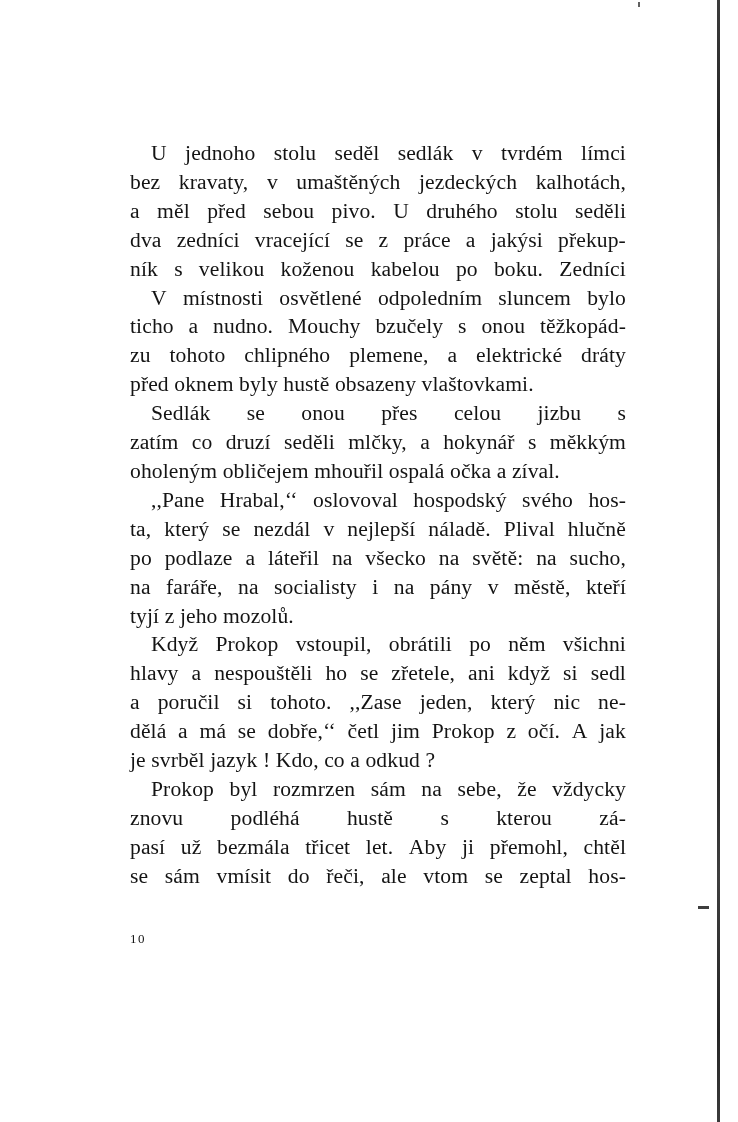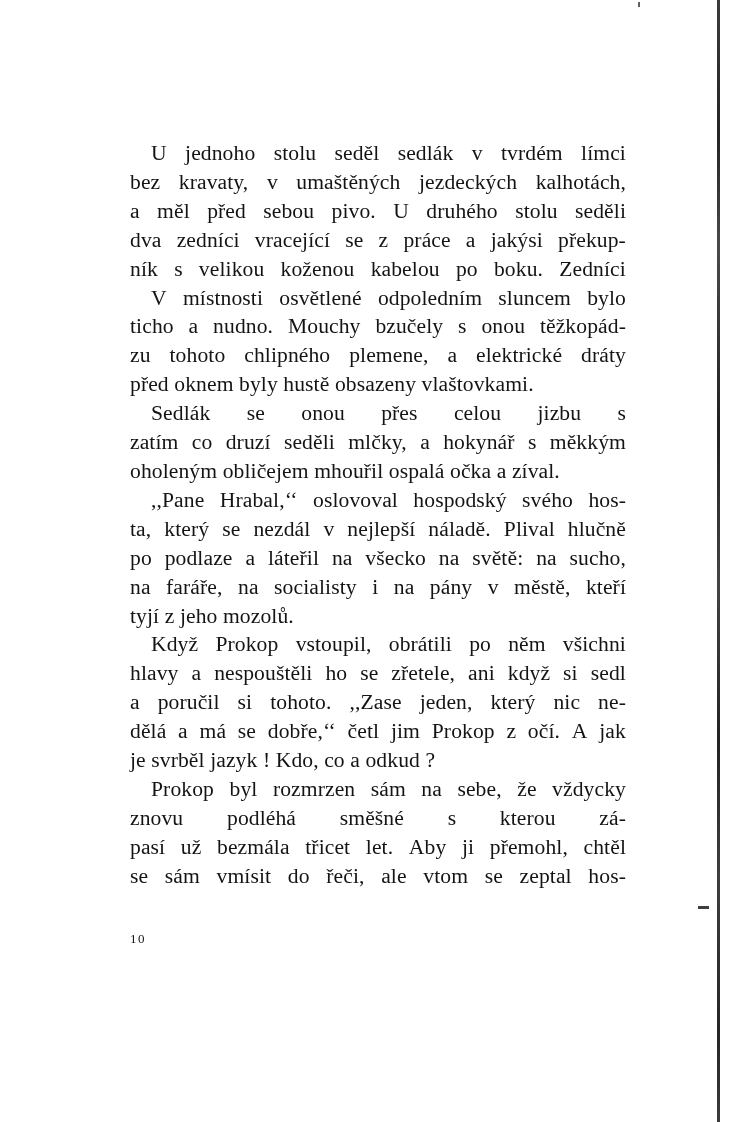--- a/index.html
+++ b/index.html
@@ -296,21 +296,21 @@
         <span>rozmrzen</span>
         <span>sám</span>
         <span>na</span>
         <span>sebe,</span>
         <span>že</span>
         <span>vždycky</span>
       </div>
       <div class="line j">
         <span>znovu</span>
         <span>podléhá</span>
-        <span>směšné</span>
+        <span>hustě</span>
         <span>s</span>
         <span>kterou</span>
         <span>zá-</span>
       </div>
       <div class="line j">
         <span>pasí</span>
         <span>už</span>
         <span>bezmála</span>
         <span>třicet</span>
         <span>let.</span>

